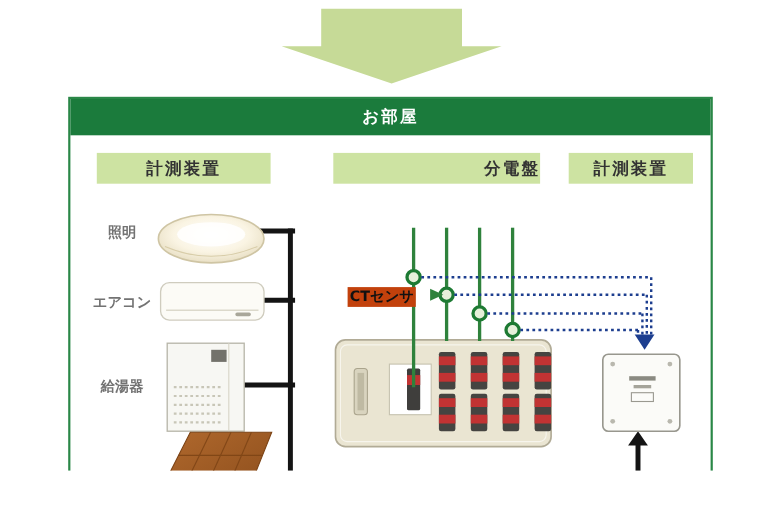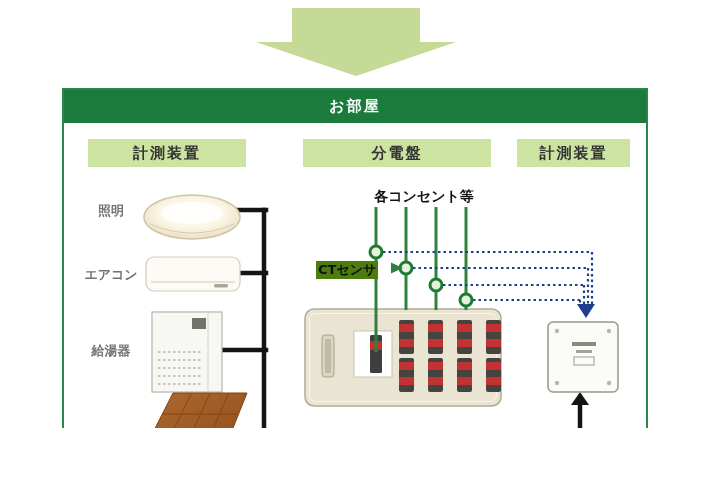--- a/index.html
+++ b/index.html
@@ -6,29 +6,29 @@
   body{font-family:"DejaVu Sans","Liberation Sans",sans-serif;}
   #canvas{position:relative;width:710px;height:428px;background:#ffffff;overflow:hidden;}
   svg.layer{position:absolute;left:0;top:0;}
   .panel{position:absolute;left:62px;top:88px;width:586px;height:380px;
          border:2px solid #2a8747;background:#ffffff;box-sizing:border-box;}
   .panel-header{height:33px;background:#1b7b3c;color:#ffffff;font-weight:bold;
                 font-size:15px;text-align:center;line-height:33px;letter-spacing:2px;}
   .section-label{position:absolute;background:#cde3a2;color:#333333;font-weight:bold;
                  font-size:15px;text-align:center;height:28px;line-height:28px;letter-spacing:2px;}
   #sec-1{left:88px;top:139px;width:158px;}
-  #sec-2{left:303px;top:139px;width:188px;}
+  #sec-2{left:303px;top:139px;width:188px;text-align:right;}
   #sec-3{left:517px;top:139px;width:113px;text-align:center;}
   .appliance-label{position:absolute;left:61px;width:100px;text-align:center;
                    font-size:13px;font-weight:600;color:#737373;}
   #lab-0{top:202px;} #lab-1{top:266px;} #lab-2{top:342px;} #lab-3{top:414px;}
   .outlets-label{position:absolute;left:351px;top:188px;width:146px;text-align:center;
                  font-weight:bold;font-size:14px;color:#111111;}
   .ct-label{position:absolute;left:316px;top:261px;font-weight:bold;font-size:13px;
-            color:#111111;background:#4d7c0f;padding:0 2px;}
+            color:#111111;background:#c2410c;padding:0 2px;}
 </style>
 </head>
 <body>
 
 <div id="canvas">
 
   <div class="panel">
     <div class="panel-header">
       <span>お部屋</span>
     </div>
@@ -191,16 +191,15 @@
   </svg>
 
   <div class="section-label" id="sec-1">計測装置</div>
   <div class="section-label" id="sec-2">分電盤</div>
   <div class="section-label" id="sec-3">計測装置</div>
 
   <div class="appliance-label" id="lab-0">照明</div>
   <div class="appliance-label" id="lab-2">給湯器</div>
   <div class="appliance-label" id="lab-1">エアコン</div>
 
-  <div class="outlets-label">各コンセント等</div>
   <div class="ct-label">CTセンサ</div>
 
 </div>
 
 </body></html>

